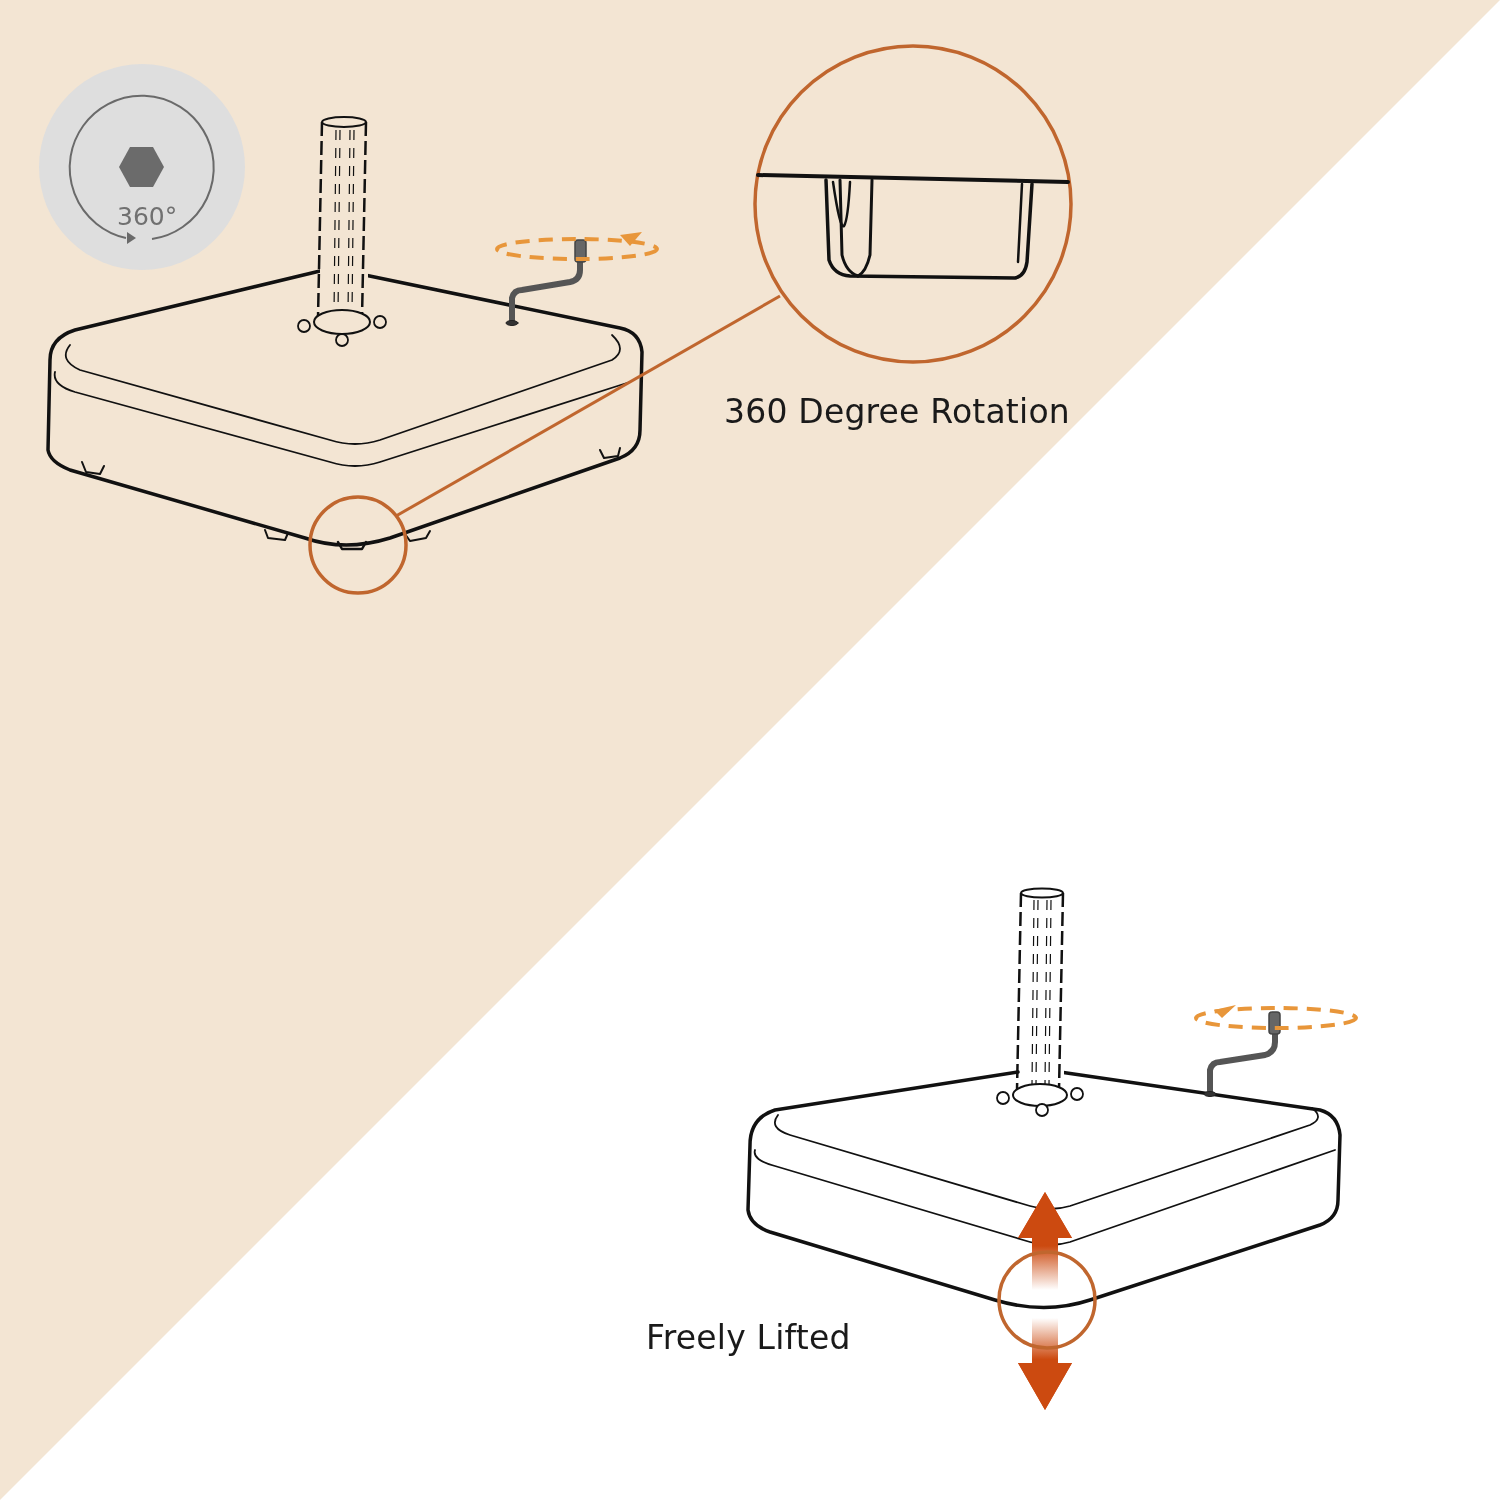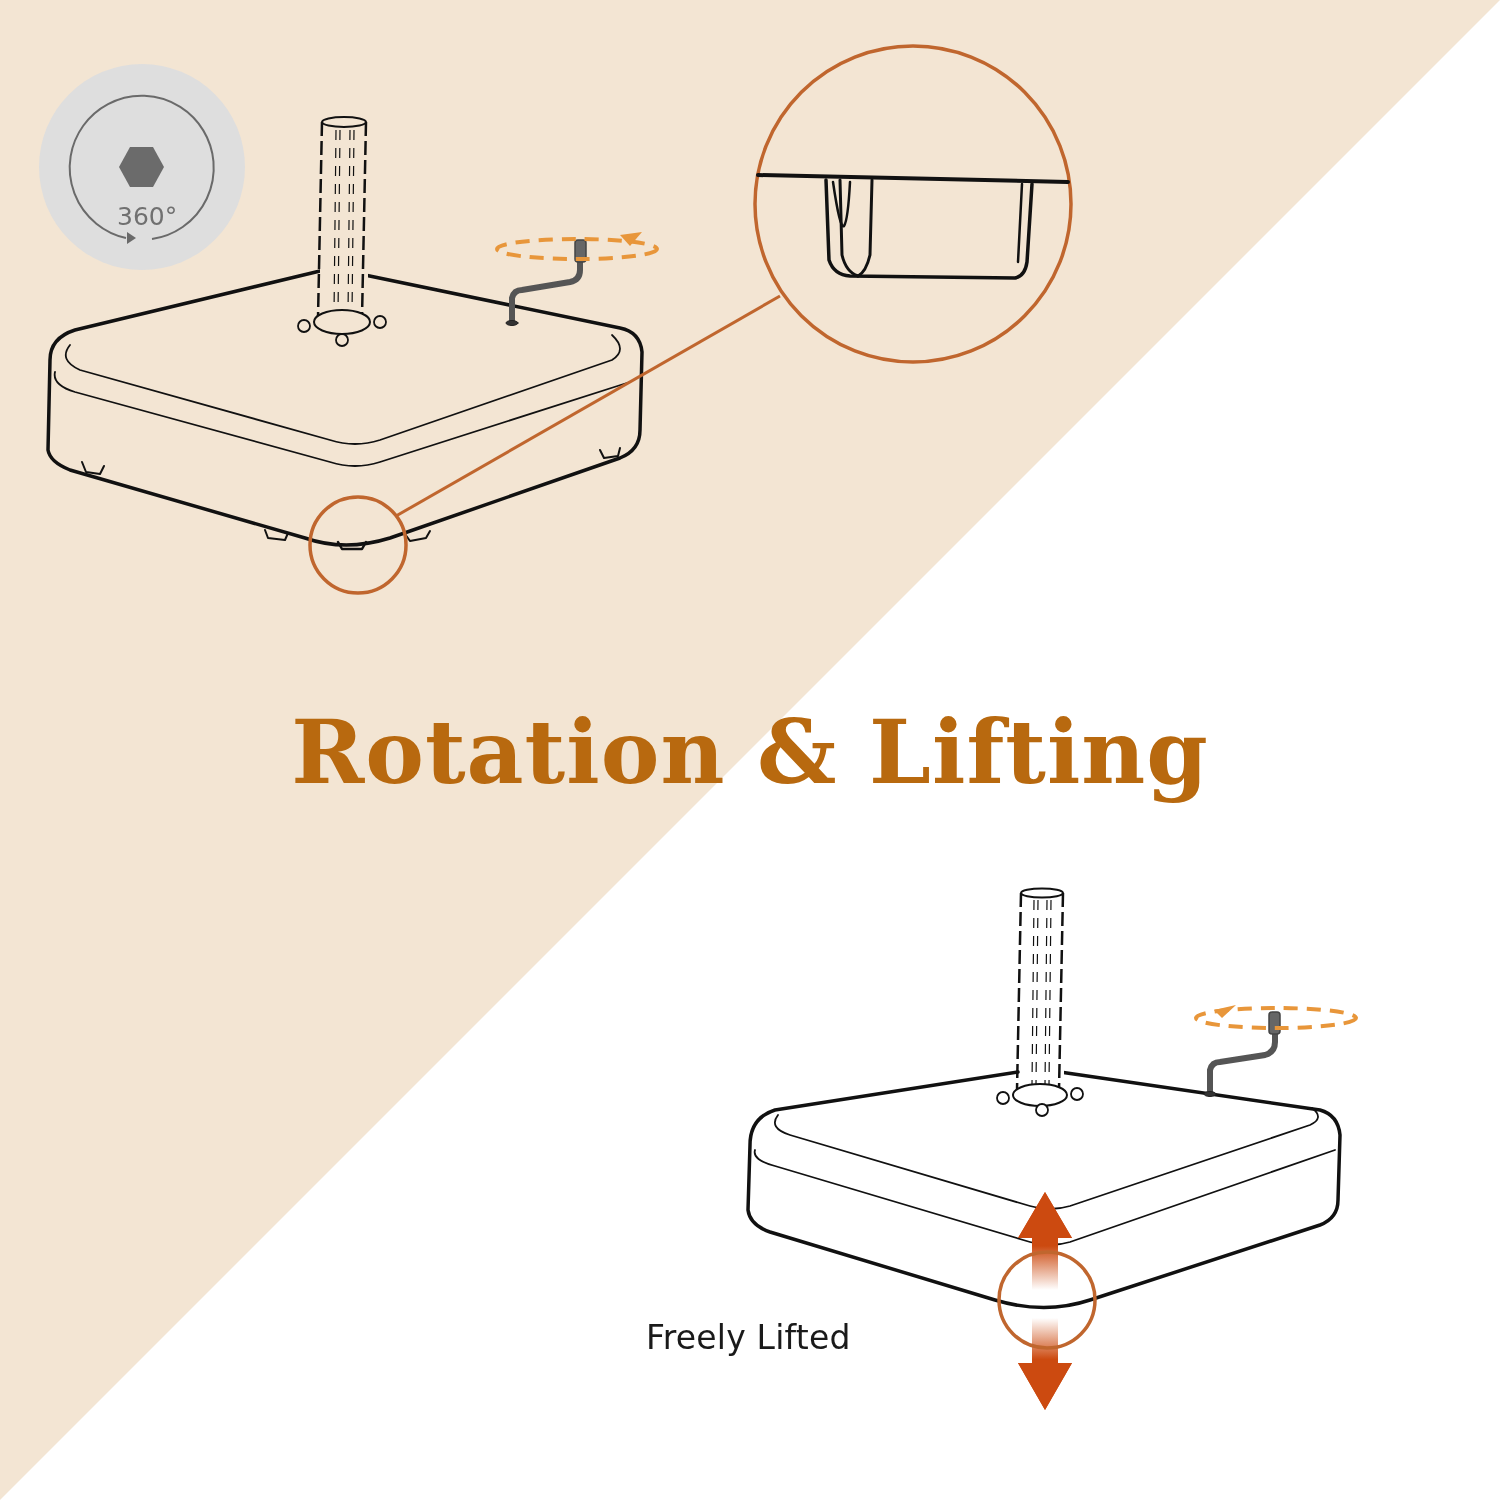--- a/index.html
+++ b/index.html
@@ -99,22 +99,22 @@
     <circle cx="913" cy="204" r="158" fill="#f3e5d3" stroke="#c0662e" stroke-width="3.5"></circle>
     <g fill="none" stroke="#111" stroke-linecap="round">
       <path d="M 758 175 L 1068 182" stroke-width="4"></path>
       <path d="M 826 180 L 829 260 Q 834 275 850 276 L 1015 278 Q 1025 276 1027 262 L 1032 184" stroke-width="3.5"></path>
       <path d="M 840 180 L 842 255 Q 846 272 858 276" stroke-width="3"></path>
       <path d="M 872 180 L 870 255 Q 866 272 858 276" stroke-width="3"></path>
       <path d="M 833 182 Q 840 230 844 226 Q 848 220 850 182" stroke-width="2.5"></path>
       <path d="M 1022 184 L 1018 262" stroke-width="2.5"></path>
     </g>
   </svg>
+  <div class="label" style="left:724px; top:392px;">360 Degree Rotation</div>
 
-  <div class="title">Rotation &amp; Lifting</div>
 
   <svg class="bg-svg" width="1500" height="1500" viewBox="0 0 1500 1500">
     <defs>
       <linearGradient id="fadeUp" x1="0" y1="1" x2="0" y2="0">
         <stop offset="0" stop-color="#cc4a10" stop-opacity="0"></stop>
         <stop offset="0.45" stop-color="#cc4a10" stop-opacity="1"></stop>
       </linearGradient>
       <linearGradient id="fadeDown" x1="0" y1="0" x2="0" y2="1">
         <stop offset="0" stop-color="#cc4a10" stop-opacity="0"></stop>
         <stop offset="0.45" stop-color="#cc4a10" stop-opacity="1"></stop>

